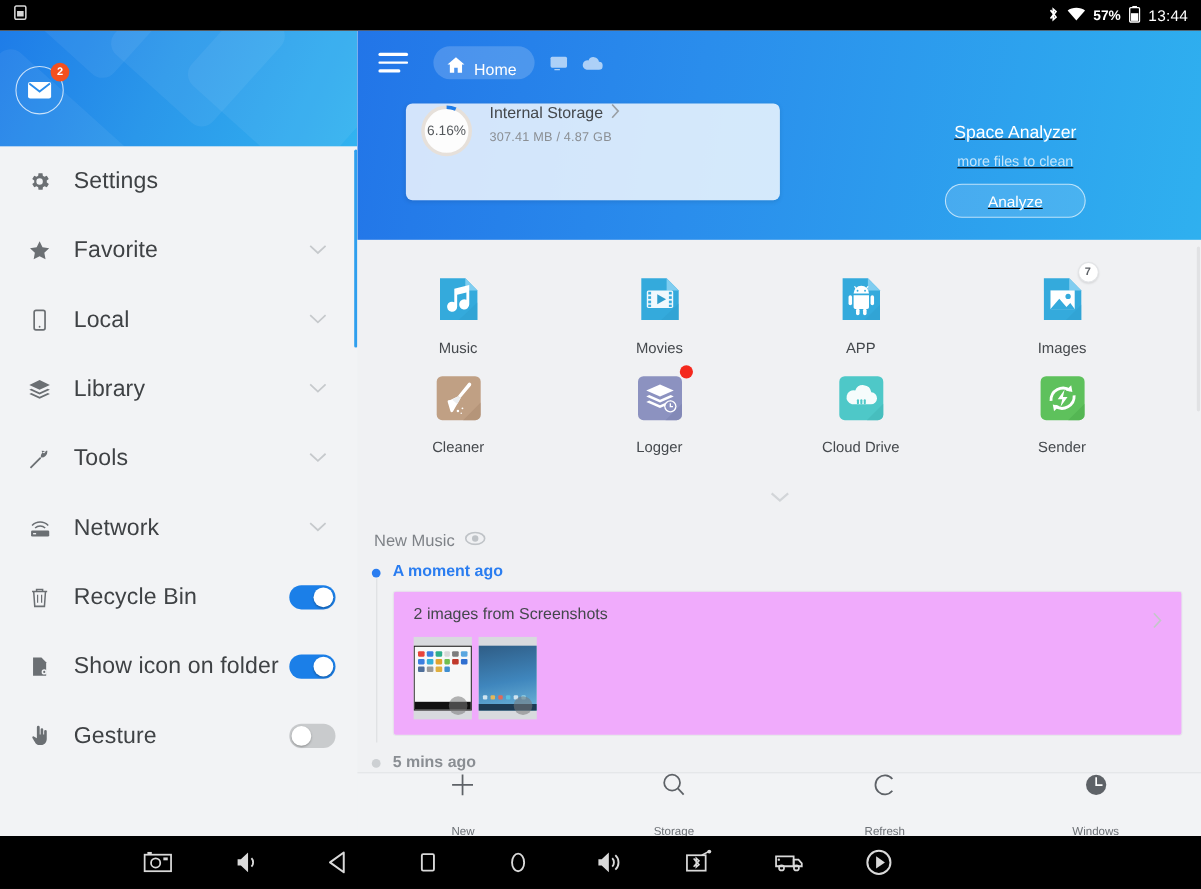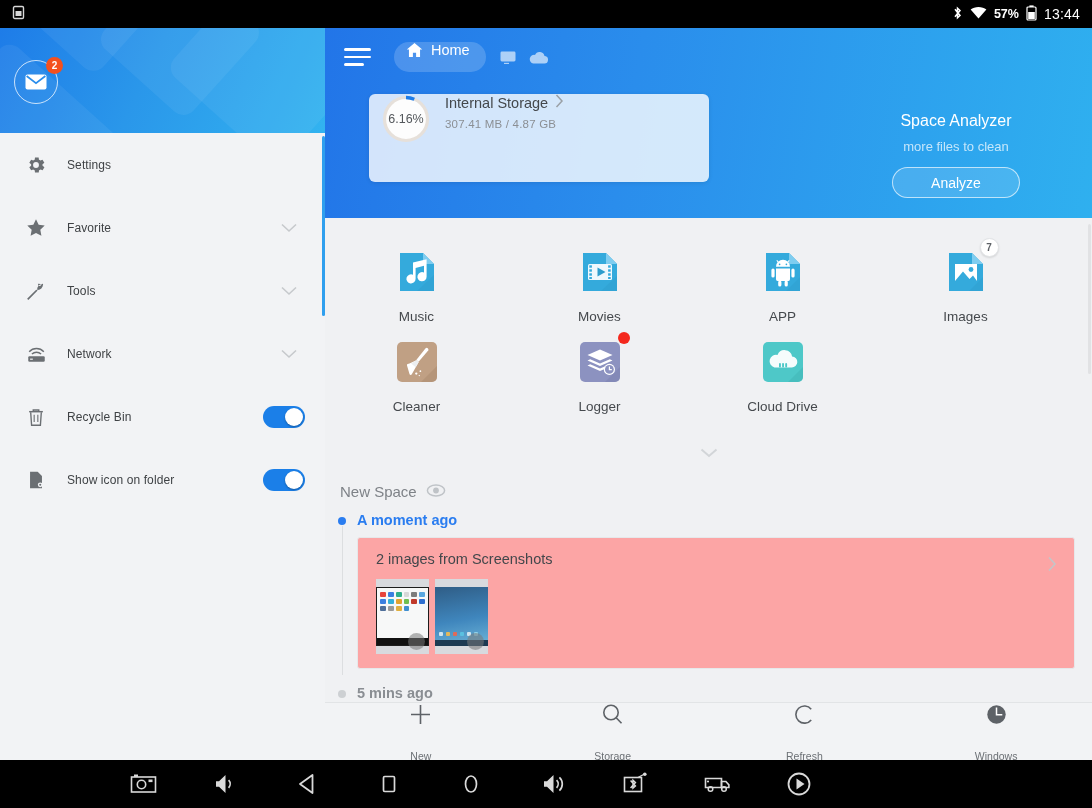--- a/index.html
+++ b/index.html
@@ -66,21 +66,21 @@
   .sb-list { position: absolute; top: 105px; left: 0; width: 325px; height: 627px; }
   .sb-item {
     position: relative; height: 63px; display: flex; align-items: center;
     padding-left: 22px; cursor: default;
   }
   .sb-ico {
     width: 28px; height: 28px; display: flex; align-items: center; justify-content: center;
     flex: 0 0 28px;
   }
   .sb-label {
-    margin-left: 17px; font-size: 12px; color: #3f4245; letter-spacing: .1px;
+    margin-left: 17px; font-size: 21px; color: #3f4245; letter-spacing: .1px;
   }
   .sb-chev { position: absolute; right: 28px; top: 50%; transform: translateY(-50%); }
   .sb-toggle {
     position: absolute; right: 20px; top: 50%; transform: translateY(-50%);
     width: 42px; height: 22px; border-radius: 11px; background: #c9cbcd;
   }
   .sb-toggle.on { background: #1b7fe8; }
   .sb-toggle .knob {
     position: absolute; top: 2px; left: 2px; width: 18px; height: 18px;
     border-radius: 50%; background: #fff; box-shadow: 0 1px 2px rgba(0,0,0,.3);
@@ -103,21 +103,21 @@
   }
   .hdr-top { position: absolute; left: 0; top: 0; width: 767px; height: 58px; display: flex; align-items: center; }
   .hamburger { margin-left: 19px; width: 30px; height: 22px; display: flex; flex-direction: column; justify-content: space-between; padding: 2px 0; }
   .hamburger i { display: block; height: 2.6px; background: #fff; border-radius: 2px; }
   .hamburger i:nth-child(1) { width: 27px; }
   .hamburger i:nth-child(2) { width: 27px; }
   .hamburger i:nth-child(3) { width: 20px; }
   .tab-home {
     margin-left: 20px; height: 30px; border-radius: 15px;
     background: rgba(255,255,255,0.18);
-    display: flex; align-items: flex-start; gap: 8px; padding: 0 16px 0 12px;
+    display: flex; align-items: flex-end; gap: 8px; padding: 0 16px 0 12px;
   }
   .tab-home .tl { color: #fff; font-size: 14.5px; }
   .tab-mini { margin-left: 14px; opacity: .62; display: flex; align-items: center; }
   .tab-mini2 { margin-left: 13px; opacity: .62; display: flex; align-items: center; }
 
   .storage-card {
     position: absolute; left: 16px; top: 66px; width: 340px; height: 88px;
     background: rgba(255,255,255,0.80);
     border-radius: 6px;
     box-shadow: 0 1px 4px rgba(0,0,0,0.10);
@@ -125,21 +125,21 @@
   }
   .ring-wrap { position: relative; margin-left: 12px; width: 50px; height: 50px; flex: 0 0 50px; }
   .ring-pct {
     position: absolute; inset: 0; display: flex; align-items: center; justify-content: center;
     font-size: 12.5px; color: #54585c; font-weight: 400;
   }
   .storage-txt { margin-left: 14px; }
   .storage-name { font-size: 14.5px; color: #44484c; display: flex; align-items: center; gap: 7px; }
   .storage-sub { margin-top: 7px; font-size: 11.5px; color: #8b8f94; letter-spacing: .2px; }
 
-  .analyzer { position: absolute; right: 11px; top: 84px; width: 250px; text-align: center; }
+  .analyzer { position: absolute; right: 44px; top: 84px; width: 250px; text-align: center; text-decoration: underline; }
   .analyzer-title { color: #fff; font-size: 16px; }
   .analyzer-sub { margin-top: 9px; color: rgba(255,255,255,.72); font-size: 13px; }
   .analyzer-btn {
     margin: 13px auto 0; width: 128px; height: 31px; border-radius: 16px;
     border: 1px solid rgba(255,255,255,0.65);
     background: rgba(255,255,255,0.13);
     color: #fff; font-size: 14px;
     display: flex; align-items: center; justify-content: center;
   }
 
@@ -172,21 +172,21 @@
   .nf-title { display: flex; align-items: center; gap: 9px; padding: 15px 0 0 15px; }
   .nf-title span { font-size: 15px; color: #7e8287; }
   .timeline { position: relative; margin-top: 12px; padding-left: 15px; }
   .tl-row { position: relative; padding-left: 17px; }
   .tl-bullet { position: absolute; left: -2px; top: 5px; width: 8px; height: 8px; border-radius: 50%; background: #2a7df0; }
   .tl-bullet.muted { background: #cdd0d3; }
   .tl-line { position: absolute; left: 1.5px; top: 14px; bottom: -6px; width: 1.5px; background: #dcdee0; }
   .tl-time { font-size: 14.5px; color: #2a7df0; font-weight: 700; }
   .tl-time.muted { color: #8a8e93; font-weight: 700; }
   .nf-card {
-    margin: 9px 0 0 0; width: 718px; background: #fca5a5;
+    margin: 9px 0 0 0; width: 718px; background: #f0abfc;
     border: 1px solid #e6e8ea; border-radius: 3px; padding: 13px 0 14px 18px;
     position: relative;
   }
   .nf-card-title { font-size: 14.5px; color: #43474b; }
   .nf-card-chev { position: absolute; right: 17px; top: 18px; }
   .thumbs { display: flex; gap: 6px; margin-top: 12px; }
   .thumb {
     position: relative; width: 53px; height: 75px; overflow: hidden;
     background: #d8dade;
   }
@@ -297,21 +297,50 @@
               </svg>
           </span>
           <span class="sb-label">Favorite</span>
           <span class="sb-chev">
             <svg width="16" height="10" viewBox="0 0 16 10">
                 <path d="M1 1.5 8 8 15 1.5" fill="none" stroke="#c6c9cc" stroke-width="1.6"></path>
               </svg>
           </span>
         </div>
 
-
+        <div class="sb-item">
+          <span class="sb-ico">
+            <svg width="22" height="22" viewBox="0 0 24 24">
+                <rect x="6.6" y="2.4" width="10.8" height="19.2" rx="1.8" fill="none" stroke="#6b6f73" stroke-width="1.7"></rect>
+                <circle cx="12" cy="18.6" r="0.9" fill="#6b6f73"></circle>
+              </svg>
+          </span>
+          <span class="sb-label">Local</span>
+          <span class="sb-chev">
+            <svg width="16" height="10" viewBox="0 0 16 10">
+                <path d="M1 1.5 8 8 15 1.5" fill="none" stroke="#c6c9cc" stroke-width="1.6"></path>
+              </svg>
+          </span>
+        </div>
+
+        <div class="sb-item">
+          <span class="sb-ico">
+            <svg width="22" height="22" viewBox="0 0 24 24" fill="#6b6f73">
+                <path d="M12 2.8 1.8 7.6 12 12.4l10.2-4.8z"></path>
+                <path d="M3.9 11.3 1.8 12.3 12 17.1l10.2-4.8-2.1-1L12 15z"></path>
+                <path d="M3.9 15.5 1.8 16.5 12 21.3l10.2-4.8-2.1-1L12 19.2z"></path>
+              </svg>
+          </span>
+          <span class="sb-label">Library</span>
+          <span class="sb-chev">
+            <svg width="16" height="10" viewBox="0 0 16 10">
+                <path d="M1 1.5 8 8 15 1.5" fill="none" stroke="#c6c9cc" stroke-width="1.6"></path>
+              </svg>
+          </span>
+        </div>
 
         <div class="sb-item">
           <span class="sb-ico">
             <svg width="22" height="22" viewBox="0 0 24 24" fill="#6b6f73">
                 <path d="M20.3 4.6a5.6 5.6 0 0 0-6.8 7.2L3.6 21.7l-1.3-1.3L12.2 10.5A5.6 5.6 0 0 0 19.4 3.7l-2.9 2.9-2-.4-.4-2z"></path>
               </svg>
           </span>
           <span class="sb-label">Tools</span>
           <span class="sb-chev">
             <svg width="16" height="10" viewBox="0 0 16 10">
@@ -360,20 +389,31 @@
                 <circle cx="16.6" cy="17.3" r="1.1" fill="#6b6f73"></circle>
               </svg>
           </span>
           <span class="sb-label">Show icon on folder</span>
           <span class="sb-toggle on">
               <span class="knob"></span>
             </span>
         </div>
 
 
+        <div class="sb-item">
+          <span class="sb-ico">
+            <svg width="22" height="22" viewBox="0 0 24 24" fill="#6b6f73">
+                <path d="M9.3 3.4a1.4 1.4 0 0 1 2.8 0v7.1h.9V5.6a1.3 1.3 0 0 1 2.6 0v5h.9V7.4a1.3 1.3 0 0 1 2.6 0v7.5c0 3.6-2.2 6.2-5.6 6.2h-1.6c-2.2 0-3.6-1-4.5-2.8L4.9 14c-.5-1 .4-2 1.4-1.5l3 1.8z"></path>
+              </svg>
+          </span>
+          <span class="sb-label">Gesture</span>
+          <span class="sb-toggle">
+              <span class="knob"></span>
+            </span>
+        </div>
       </div>
 
       <div class="sidebar-scrollbar"></div>
     </div>
 
     <div class="main">
 
       <div class="main-header">
 
         <div class="hdr-top">
@@ -559,34 +599,50 @@
                 <g fill="#4ec8c8">
                     <rect x="22" y="27" width="1.9" height="4.4" rx=".9"></rect>
                     <rect x="25.1" y="27" width="1.9" height="4.4" rx=".9"></rect>
                     <rect x="28.2" y="27" width="1.9" height="4.4" rx=".9"></rect>
                   </g>
               </svg>
             </div>
             <div class="grid-label">Cloud Drive</div>
           </div>
 
+          <div class="grid-cell">
+            <div class="tile">
+              <svg width="52" height="52" viewBox="0 0 52 52">
+                <rect x="6" y="6" width="40" height="40" rx="5" fill="#5ec15c"></rect>
+                <path d="M46 31 31 46h10a5 5 0 0 0 5-5z" fill="#4aac49" opacity=".5"></path>
+                <g fill="none" stroke="#fff" stroke-width="2.6">
+                  <path d="M15.5 28.5a11 11 0 0 1 17.4-9.6"></path>
+                  <path d="M36.5 23.5a11 11 0 0 1-17.4 9.6"></path>
+                </g>
+                <path d="M33.8 14.2l1.1 6.1-6-1.3z" fill="#fff"></path>
+                <path d="M18.2 37.8l-1.1-6.1 6 1.3z" fill="#fff"></path>
+                <path d="M27.8 18.4 21.6 27h4.1l-1.6 6.8 6.4-8.9h-4.2z" fill="#fff"></path>
+              </svg>
+            </div>
+            <div class="grid-label">Sender</div>
+          </div>
         </div>
 
         <div class="grid-expand">
           <span>
             <svg width="18" height="10" viewBox="0 0 18 10">
                 <path d="M1.5 1.5 9 8 16.5 1.5" fill="none" stroke="#d2d5d8" stroke-width="2"></path>
               </svg>
           </span>
         </div>
       </div>
 
       <div class="newfiles">
         <div class="nf-title">
-          <span>New Space</span>
+          <span>New Music</span>
           <span>
             <svg width="20" height="13" viewBox="0 0 20 13">
                 <ellipse cx="10" cy="6.5" rx="8.6" ry="5.4" fill="none" stroke="#bfc3c7" stroke-width="1.5"></ellipse>
                 <circle cx="10" cy="6.5" r="2.9" fill="#bfc3c7"></circle>
               </svg>
           </span>
         </div>
 
         <div class="timeline">
           <div class="tl-row">

